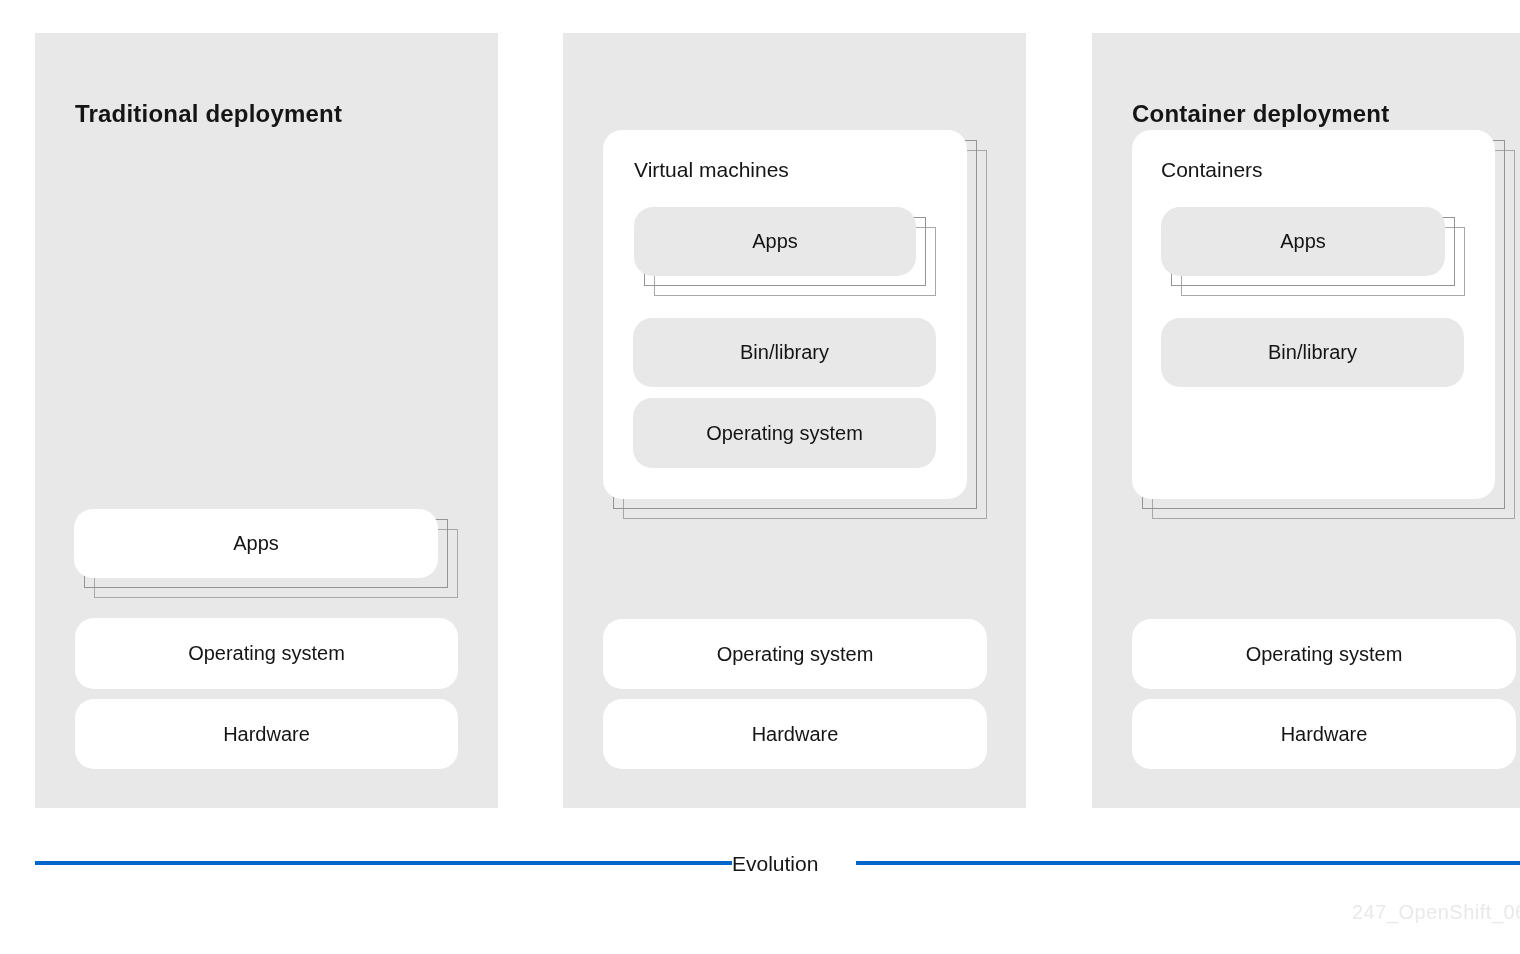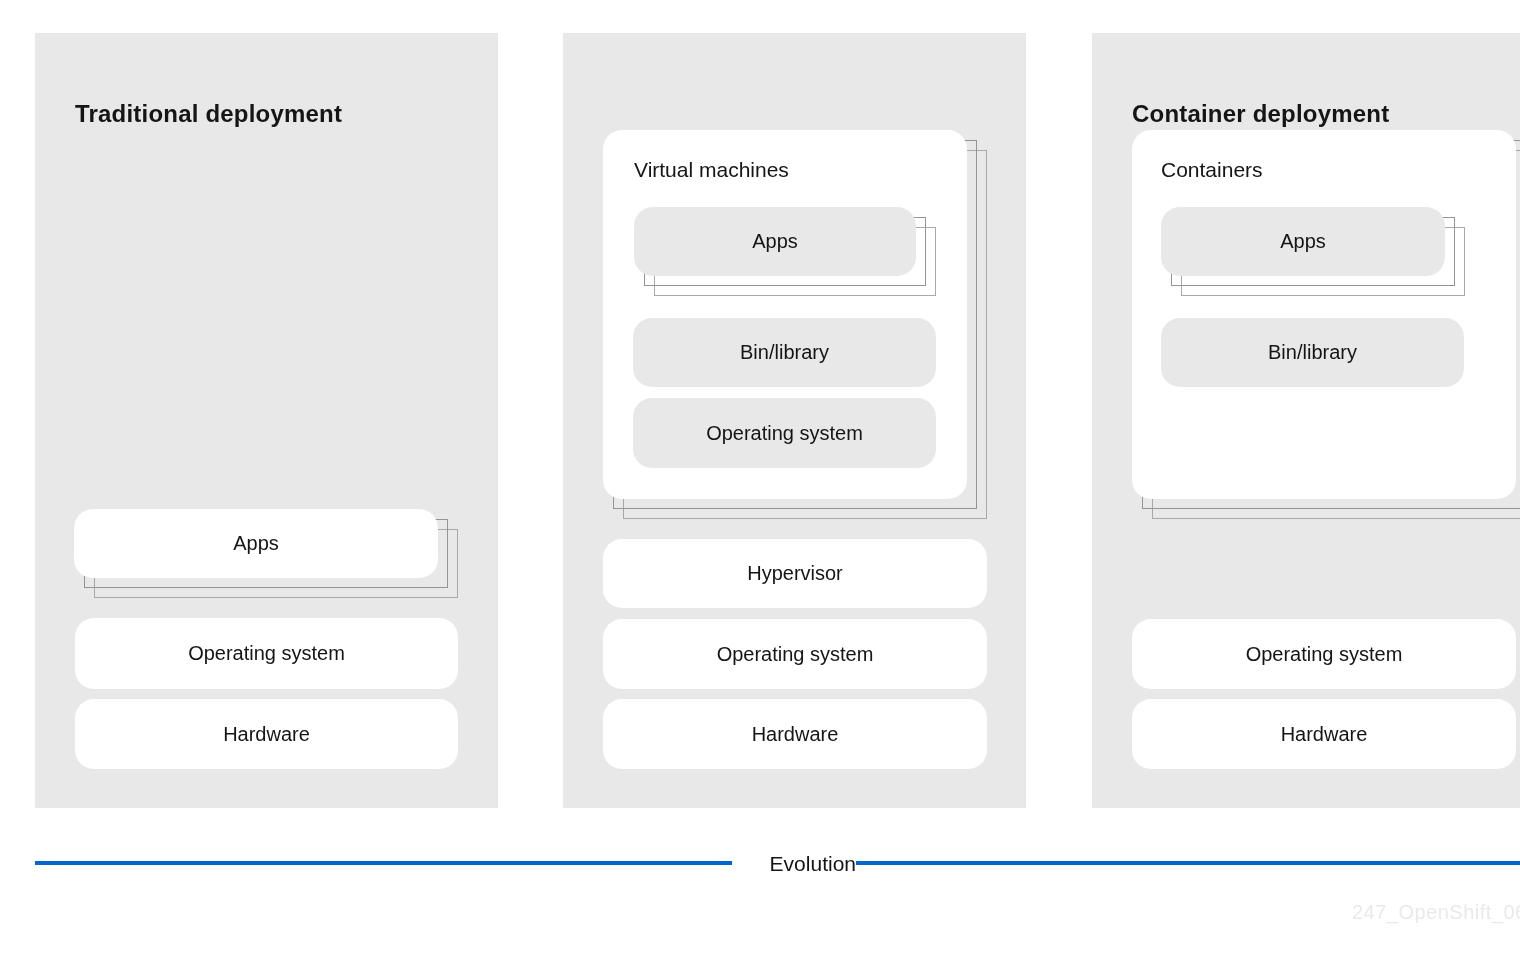--- a/index.html
+++ b/index.html
@@ -77,21 +77,21 @@
     line-height: 24px;
   }
   .v-apps { left: 31px; top: 77px;  width: 282px; height: 69px; }
   .v-bin  { left: 30px; top: 188px; width: 303px; height: 69px; }
   .v-gos  { left: 30px; top: 268px; width: 303px; height: 70px; }
   .v-hyp  { left: 40px; top: 506px; width: 384px; height: 69px; }
   .v-os   { left: 40px; top: 586px; width: 384px; height: 70px; }
   .v-hw   { left: 40px; top: 666px; width: 384px; height: 70px; }
 
   
-  .c-cont { left: 40px; top: 97px;  width: 363px; height: 369px; padding-left: 21px; }
+  .c-cont { left: 40px; top: 97px;  width: 363px; height: 369px; }
   .c-cont .group-label { left: 29px; }
   .c-apps { left: 29px; top: 77px;  width: 284px; height: 69px; }
   .c-bin  { left: 29px; top: 188px; width: 303px; height: 69px; }
   .c-rt   {
     left: 40px; top: 506px; width: 383px; height: 68px;
     background: var(--runtime_fill, #d8e6f7);
     border: 2px solid var(--accent, #0066cc);
     font-weight: bold;
   }
   .c-os   { left: 40px; top: 586px; width: 384px; height: 70px; }
@@ -111,21 +111,21 @@
     left: 1503px; top: 852px;
     width: 0; height: 0;
     border-left: 16px solid var(--accent, #0066cc);
     border-top: 11px solid transparent;
     border-bottom: 11px solid transparent;
   }
   .evo-label {
     position: absolute;
     top: 852px;
     left: 697px; width: 124px;
-    text-align: right;
+    text-align: left;
     font-size: 21px;
     line-height: 23px;
   }
 
   .watermark {
     position: absolute;
     top: 901px;
     right: 5px;
     font-size: 20px;
     letter-spacing: 0.5px;
@@ -174,23 +174,20 @@
 
         <div class="box gray v-bin">
           <span>Bin/library</span>
         </div>
         <div class="box gray v-gos">
           <span>Operating system</span>
         </div>
       </div>
     </div>
 
-    <div class="box white v-hyp">
-      <span>Hypervisor</span>
-    </div>
     <div class="box white v-os">
       <span>Operating system</span>
     </div>
     <div class="box white v-hw">
       <span>Hardware</span>
     </div>
   </section>
 
   <section class="panel p3">
     <h2 class="panel-title">Container deployment</h2>

